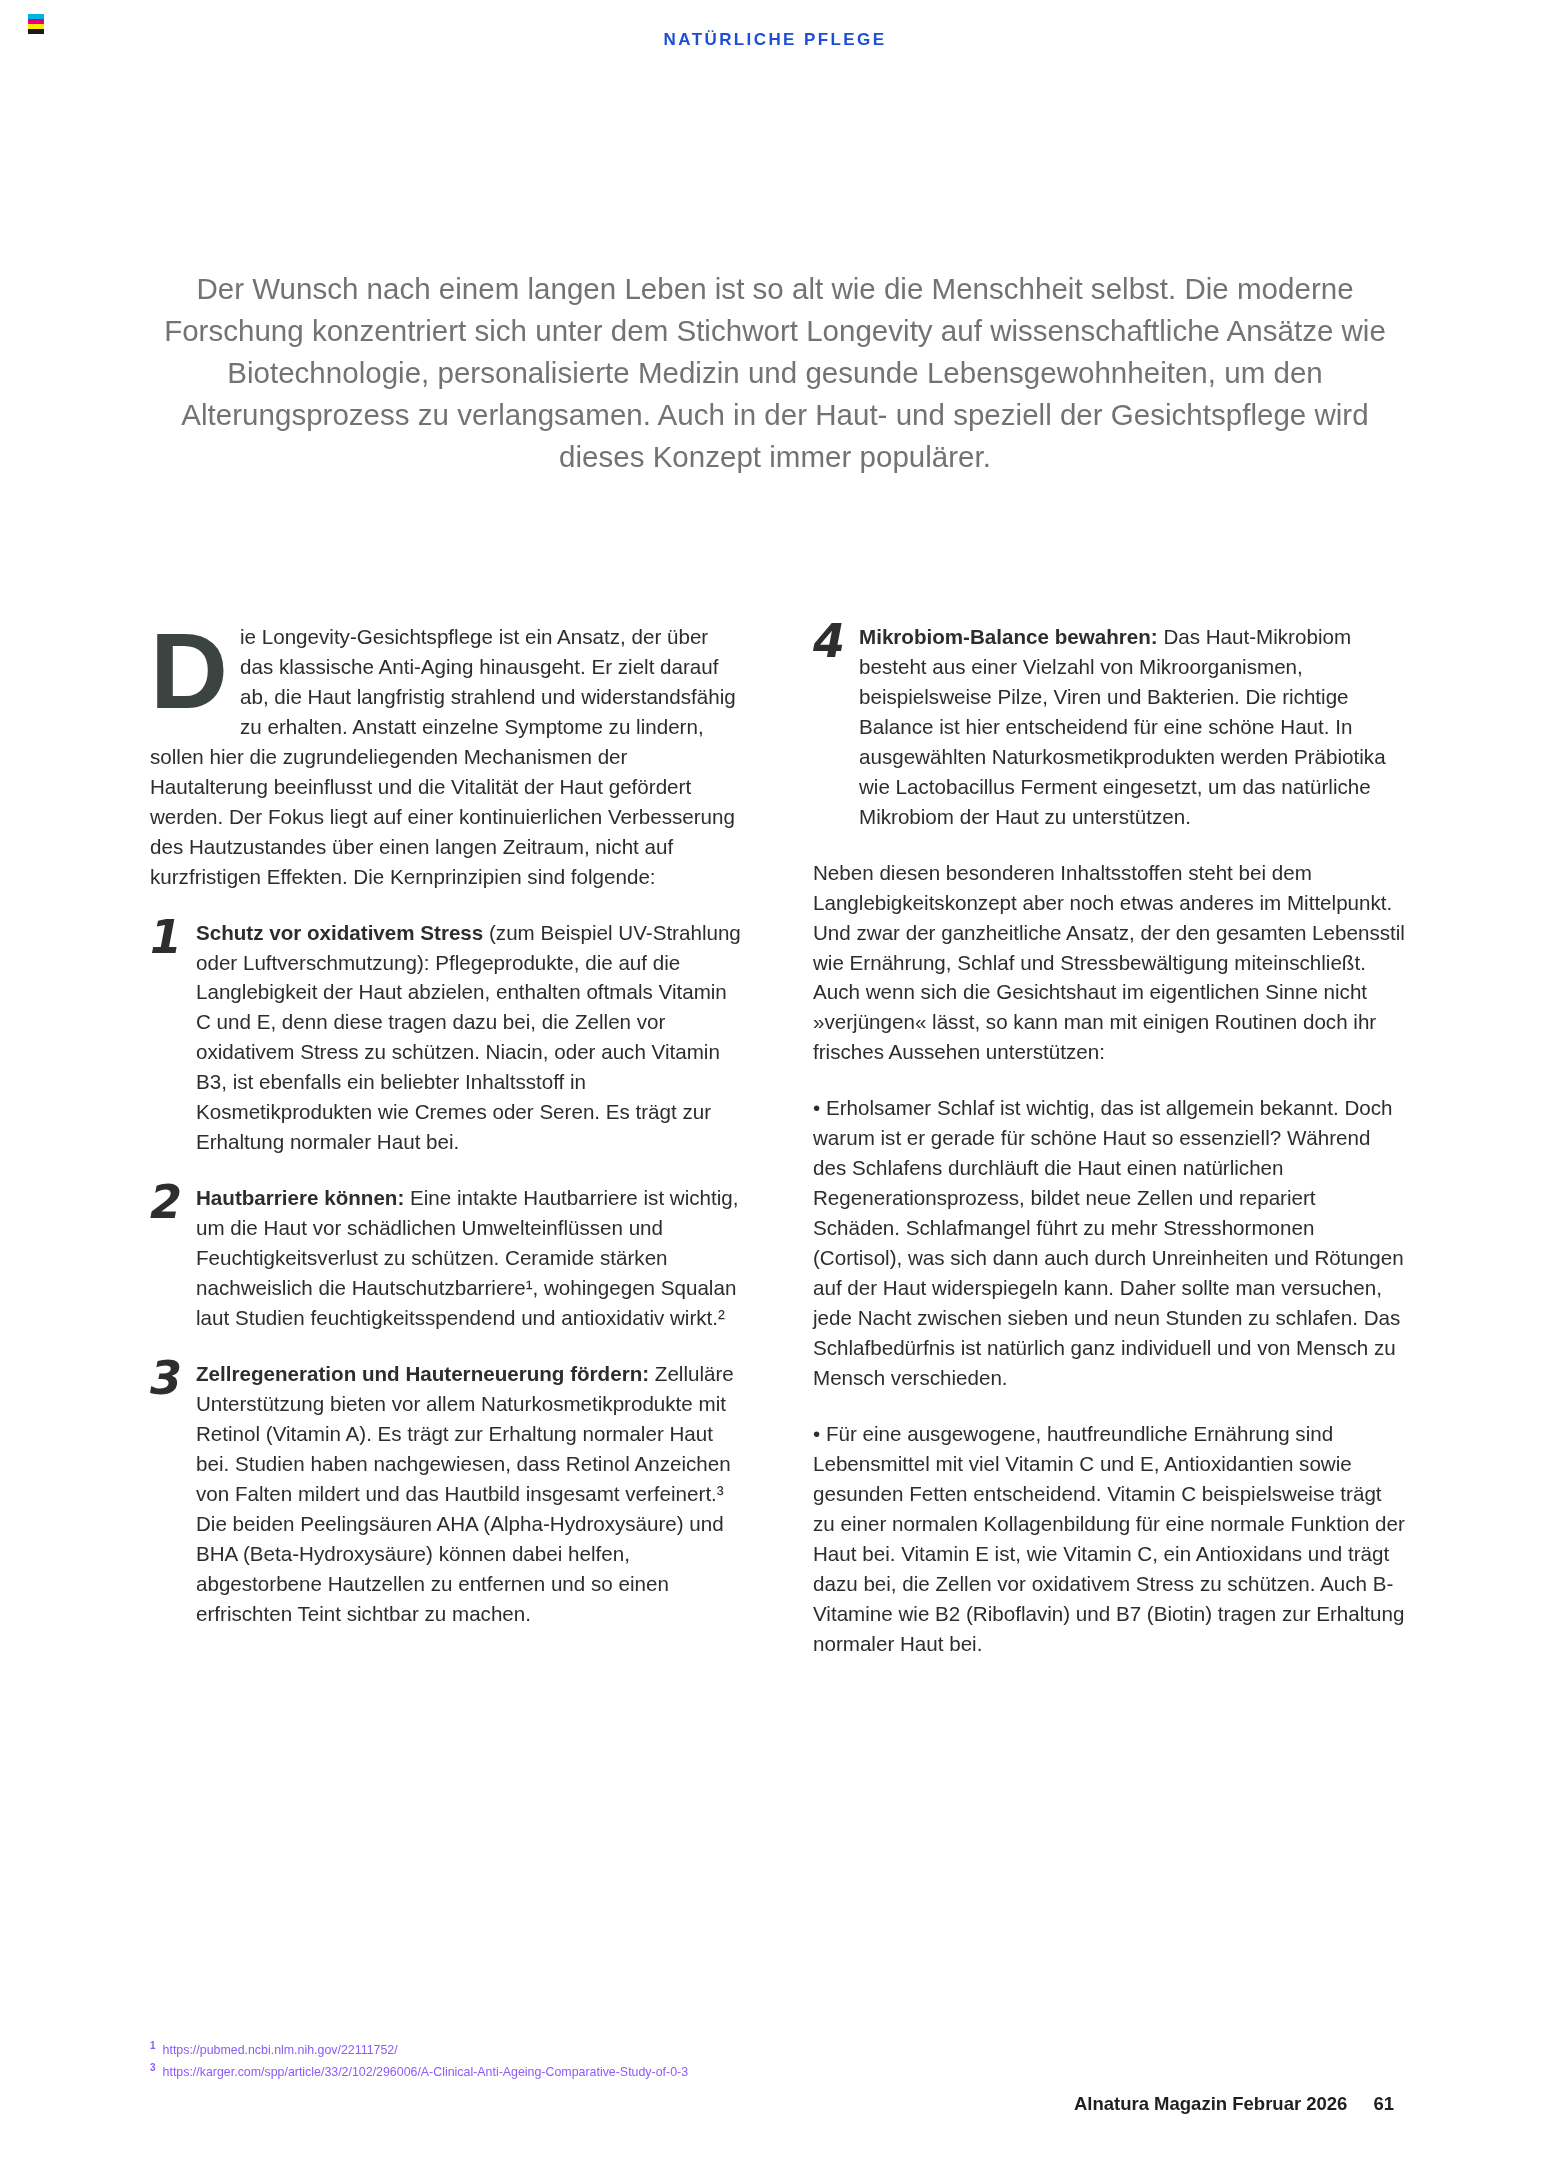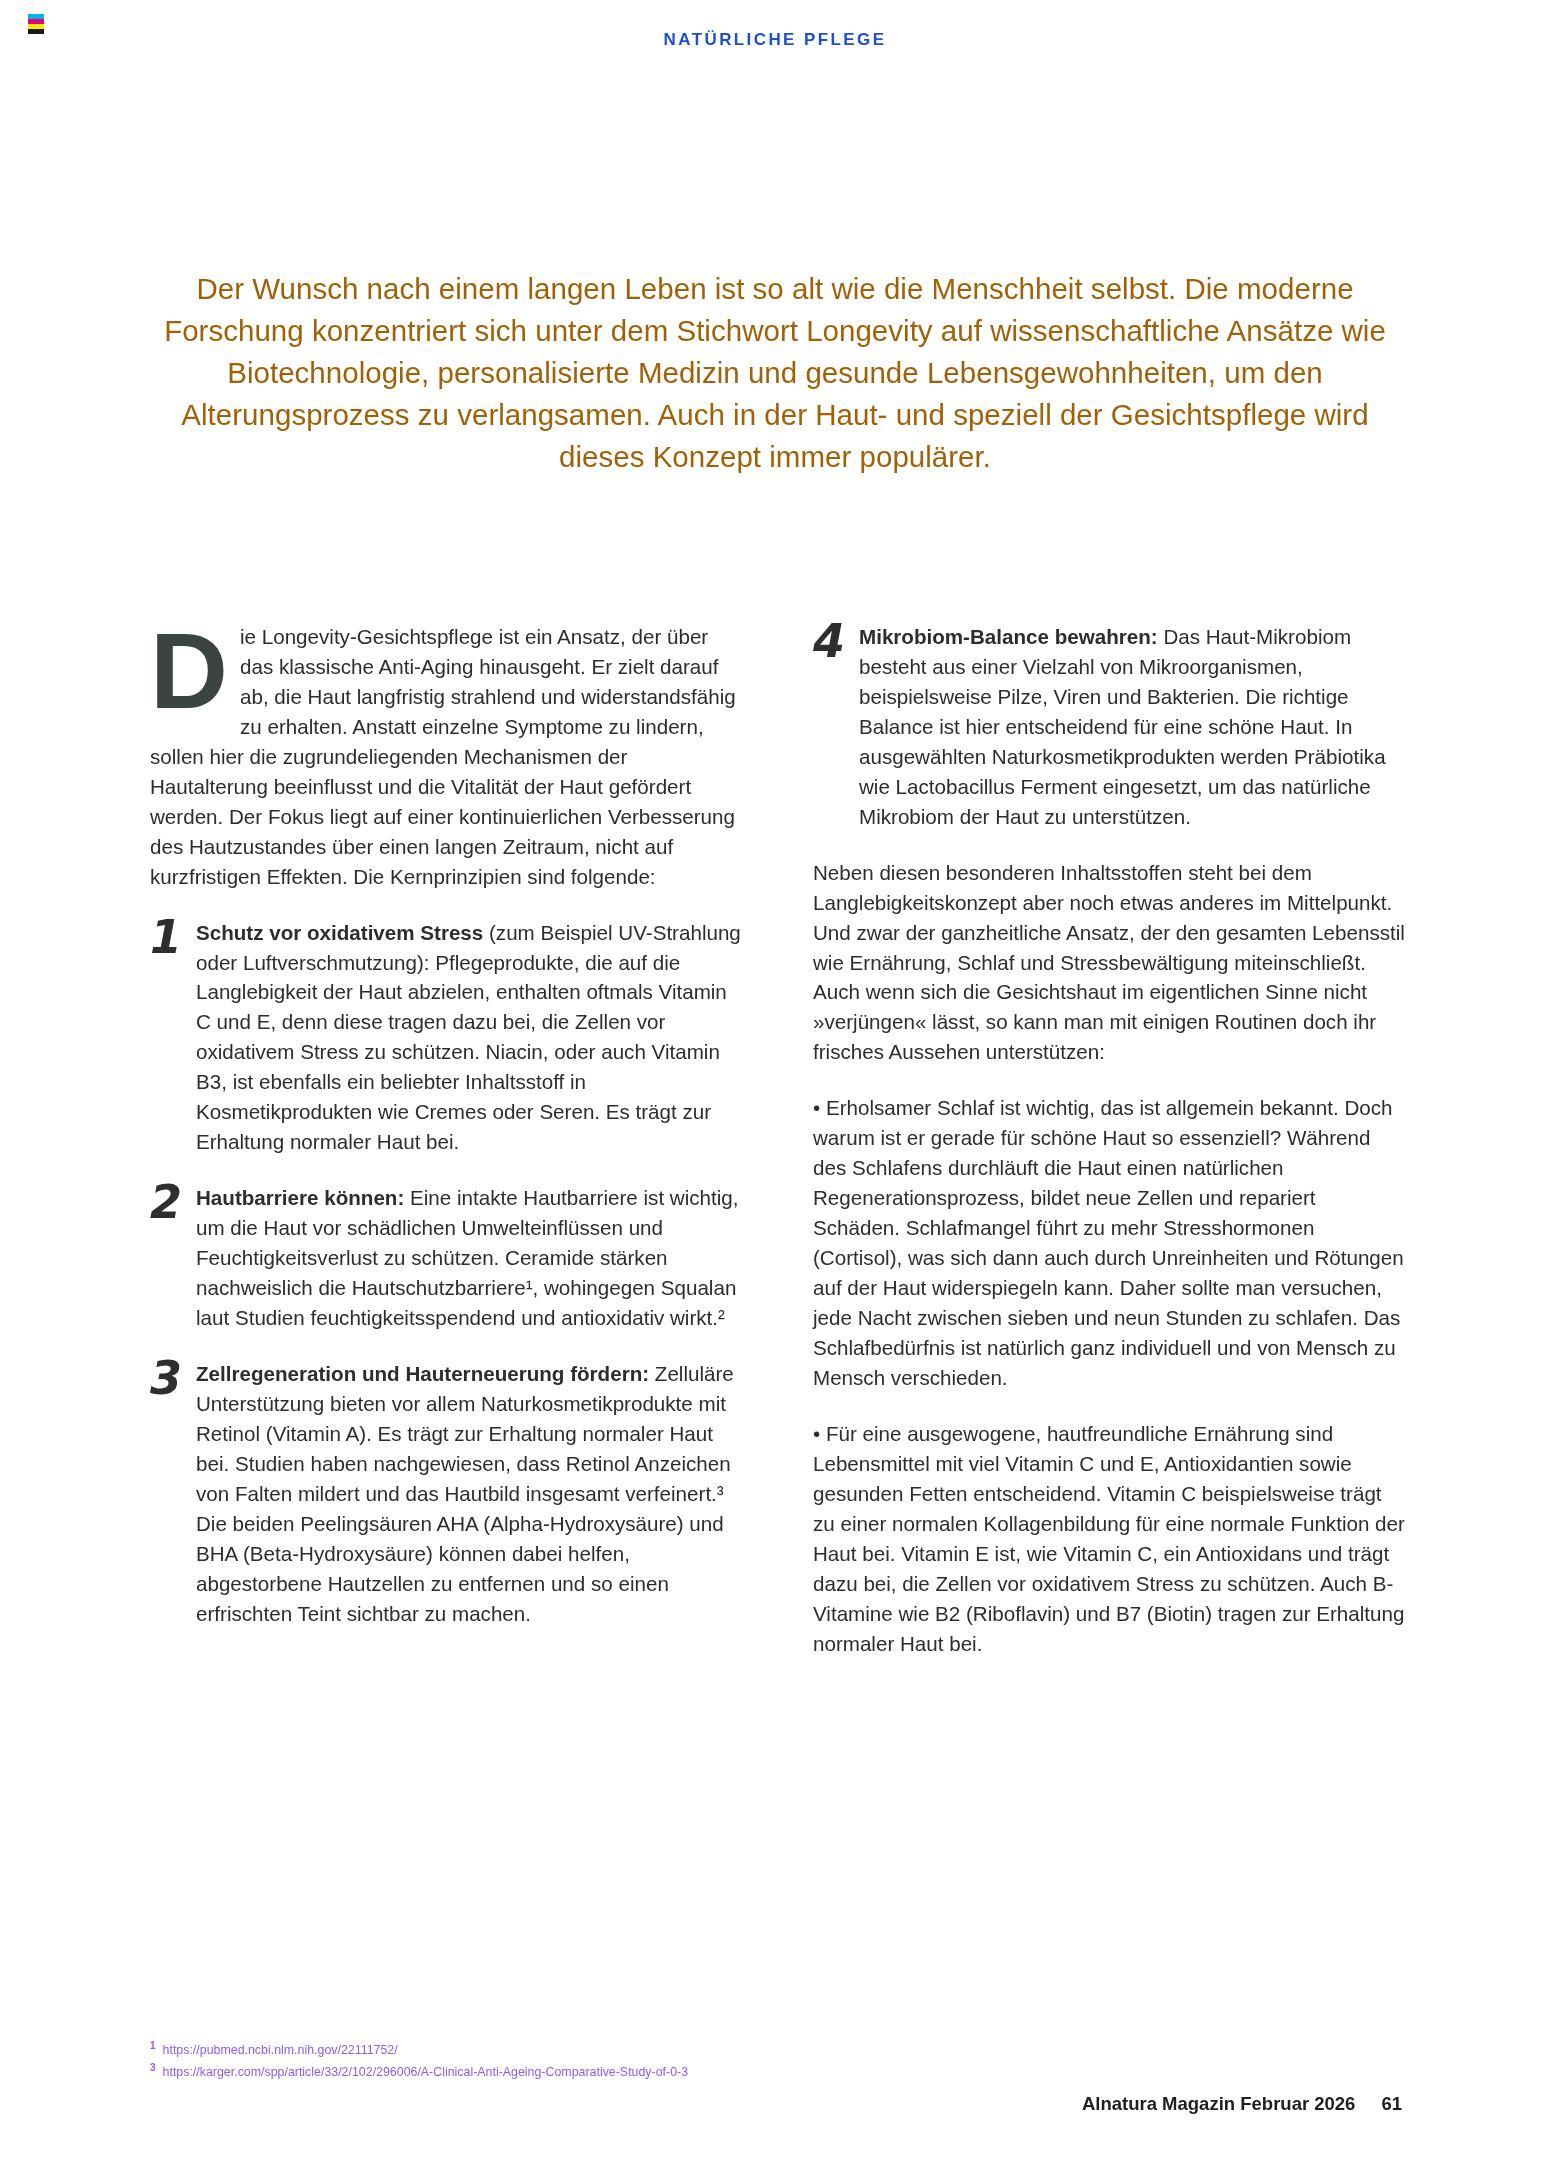--- a/index.html
+++ b/index.html
@@ -43,21 +43,21 @@
 
   
   #intro {
     position: absolute;
     top: 268px;
     left: 150px;
     width: 1250px;
     text-align: center;
     font-size: 29.5px;
     line-height: 1.42;
-    color: #a16207;
+    color: #737373;
     letter-spacing: 0.02px;
   }
 
   
   #columns {
     position: absolute;
     top: 622px;
     left: 150px;
     width: 1255px;
     height: 1370px;
@@ -123,21 +123,21 @@
   #footnotes div { white-space: nowrap; }
   #footnotes sup {
     font-size: 10px;
     font-weight: 700;
     margin-right: 7px;
   }
 
   
   #footer {
     position: absolute;
-    right: 148px;
+    right: 156px;
     top: 2093px;
     font-size: 18.5px;
     font-weight: 700;
     color: #1f1f1f;
     display: flex;
     align-items: baseline;
     gap: 26px;
   }
 </style>
 </head>

